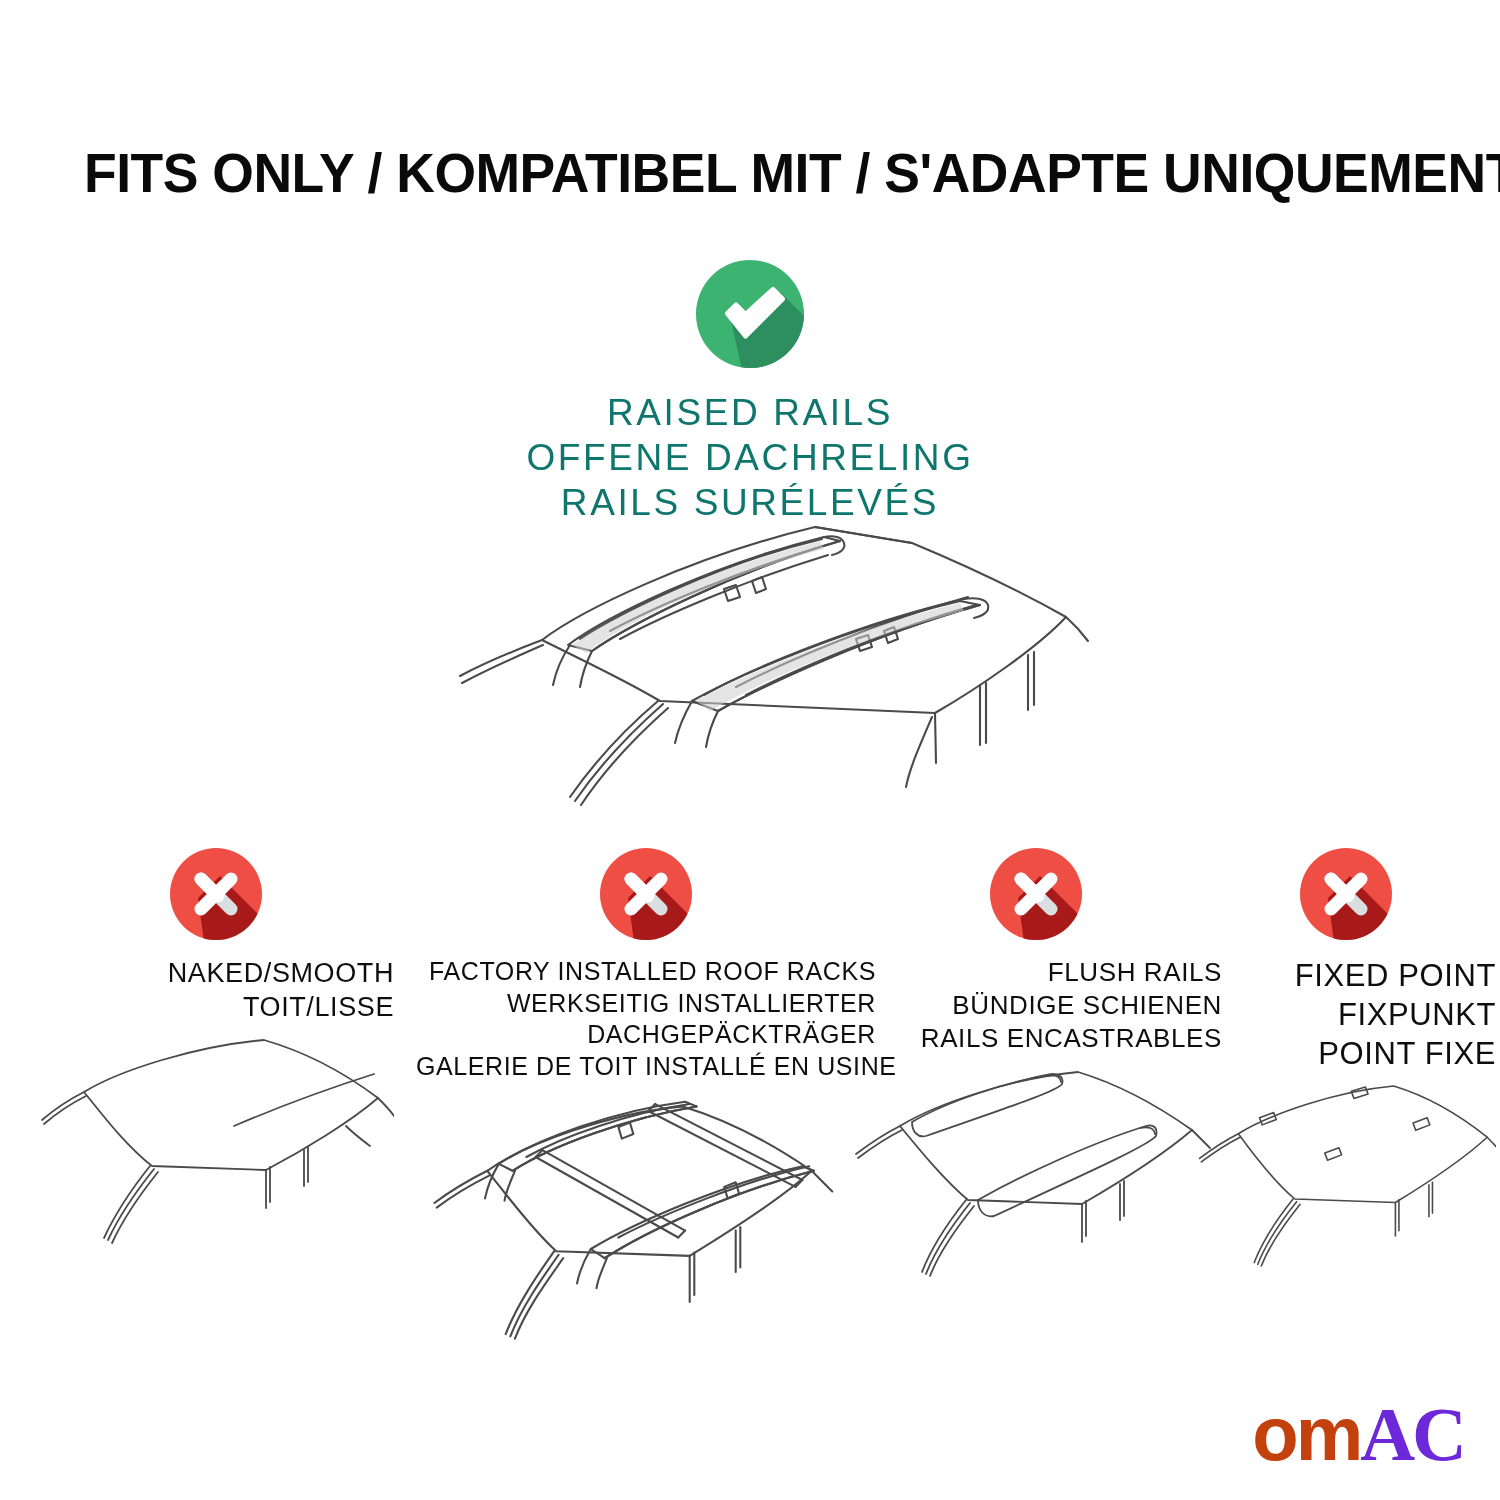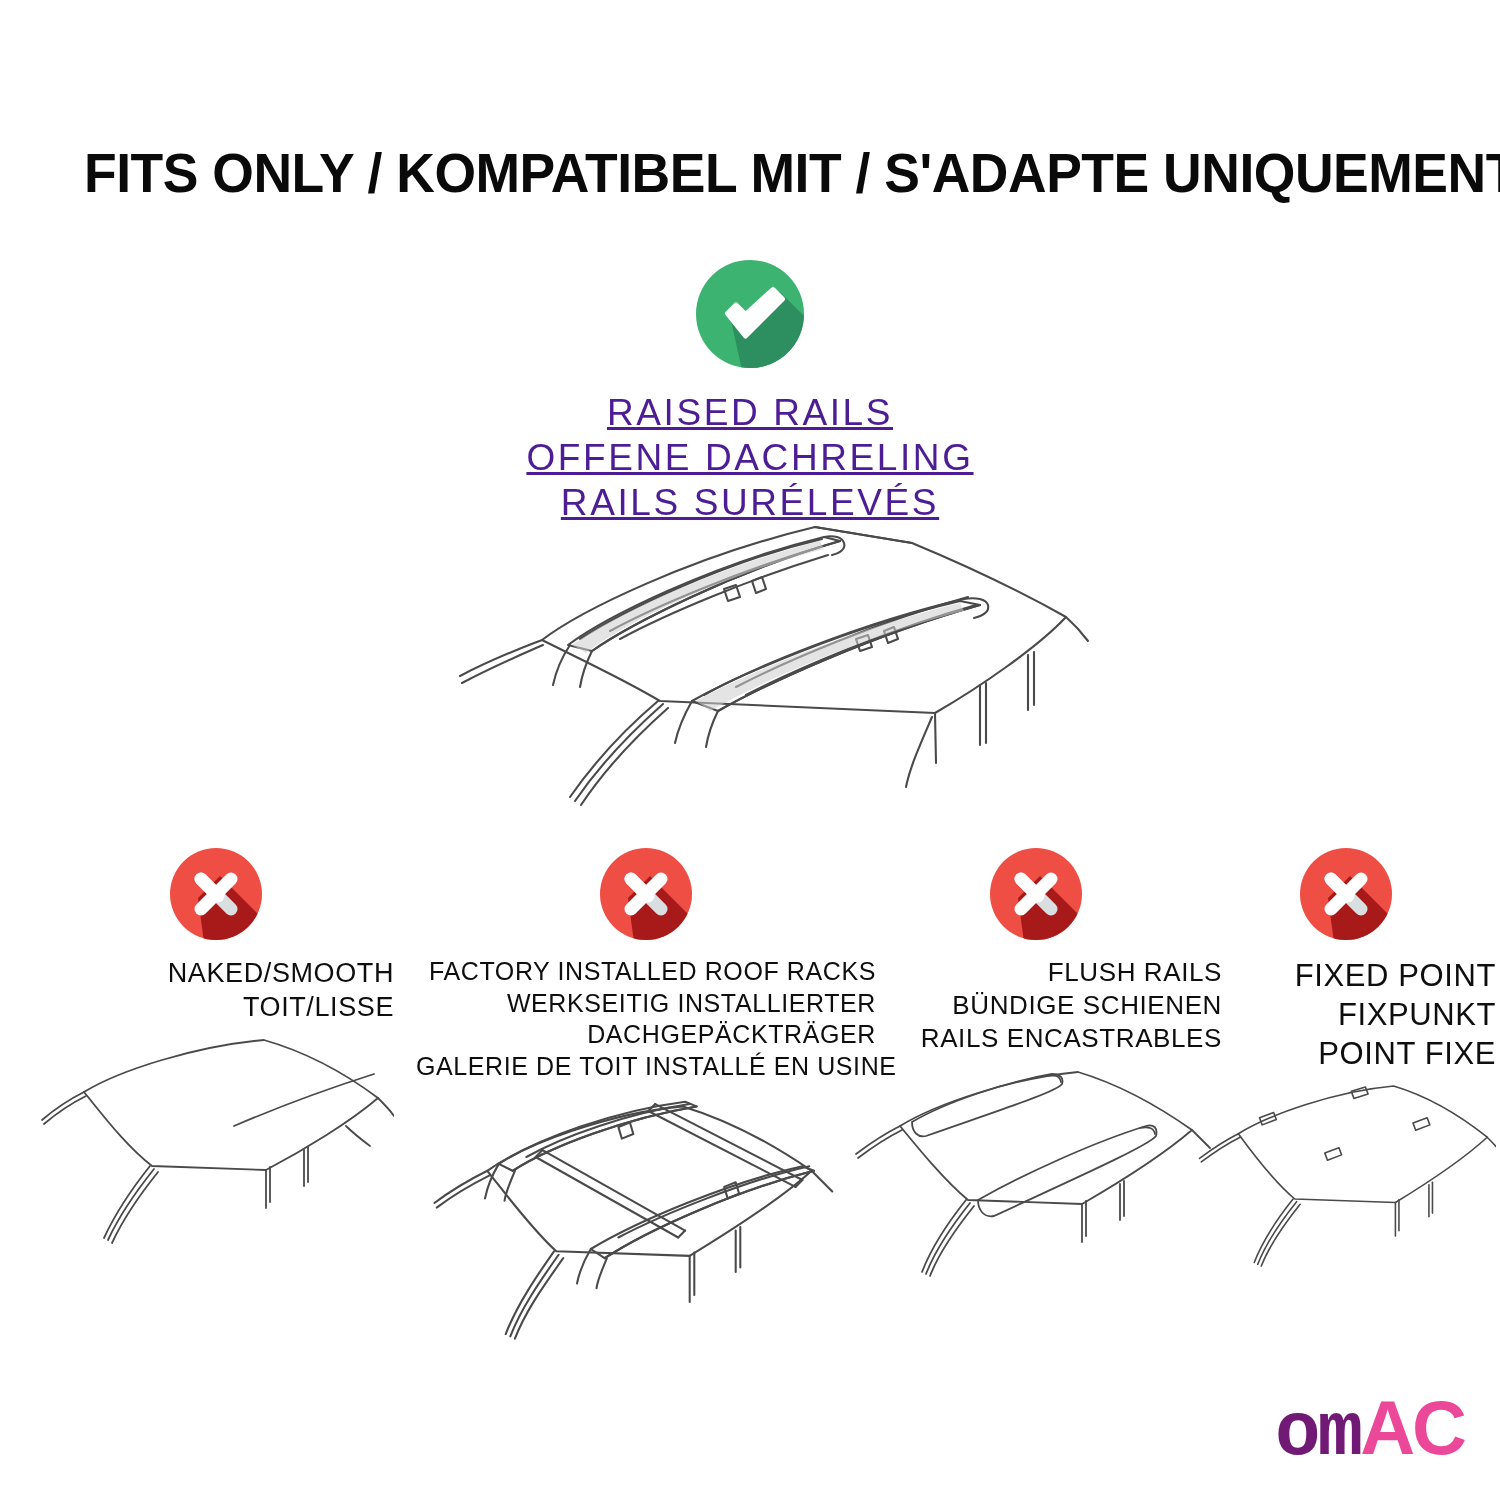--- a/index.html
+++ b/index.html
@@ -46,23 +46,22 @@
     margin: 0 auto;
     border-radius: 50%;
     overflow: hidden;
   }
   .badge svg { display: block; }
 
   #fits-badge { width: 112px; height: 112px; }
 
   .caption {
     font-family: "Liberation Sans", sans-serif;
-    color: #4c1d95;
+    color: #0f766e;
     text-transform: uppercase;
-    text-decoration: underline;
   }
   #fits-caption {
     margin-top: 20px;
     font-size: 37px;
     line-height: 1.22;
     letter-spacing: 2.6px;
     font-weight: 400;
   }
   #fits-caption > div { white-space: nowrap; }
 
@@ -126,22 +125,22 @@
     right: 36px;
     bottom: 28px;
     display: flex;
     align-items: baseline;
     font-family: "Liberation Sans Narrow", "Liberation Sans", sans-serif;
     font-size: 76px;
     font-weight: bold;
     letter-spacing: -3px;
     line-height: 1;
   }
-  #brand-logo .logo-dark { color: #701a75; font-family: Liberation Mono, monospace; }
-  #brand-logo .logo-red  { color: #ec4899; }
+  #brand-logo .logo-dark { color: #c2410c; }
+  #brand-logo .logo-red  { color: #6d28d9; font-family: Liberation Serif, serif; }
 </style>
 </head>
 <body>
 
 <h1 id="page-title">FITS ONLY / KOMPATIBEL MIT / S'ADAPTE UNIQUEMENT</h1>
 
 <div id="fits-block">
 
   <div id="fits-badge" class="badge">
     <svg viewBox="0 0 112 112" width="112" height="112" aria-hidden="true">

